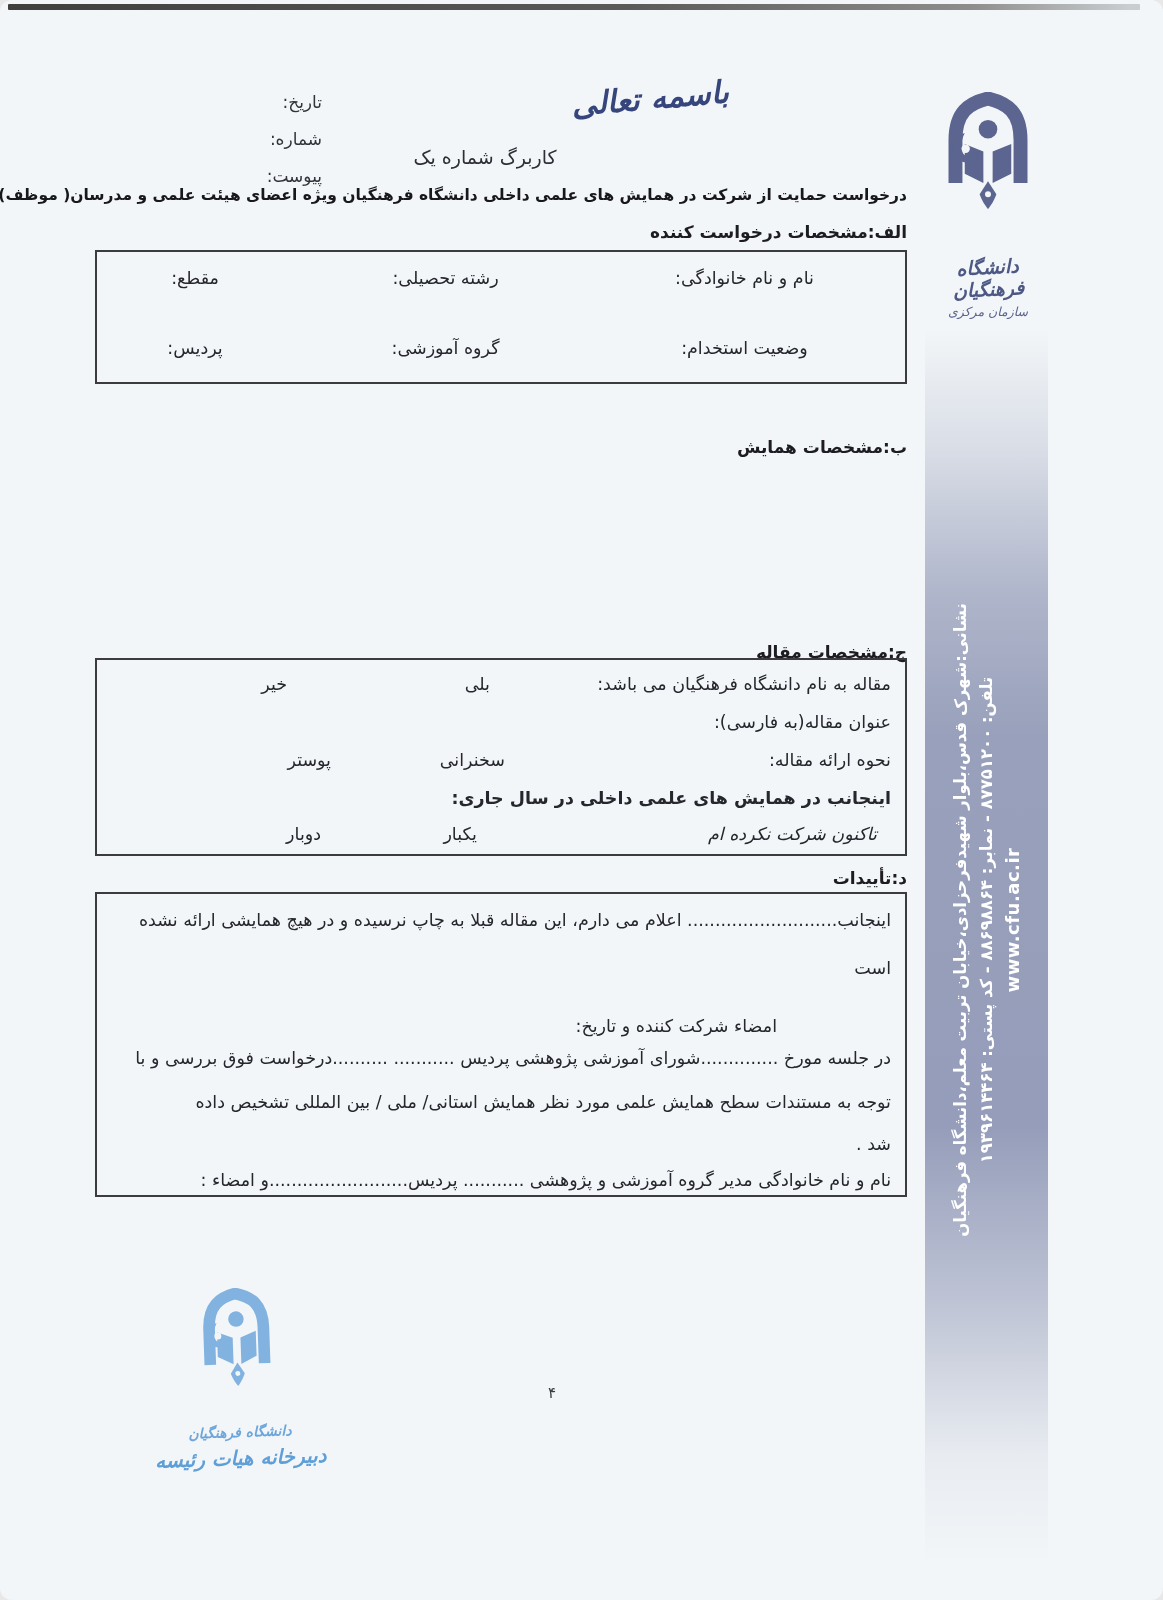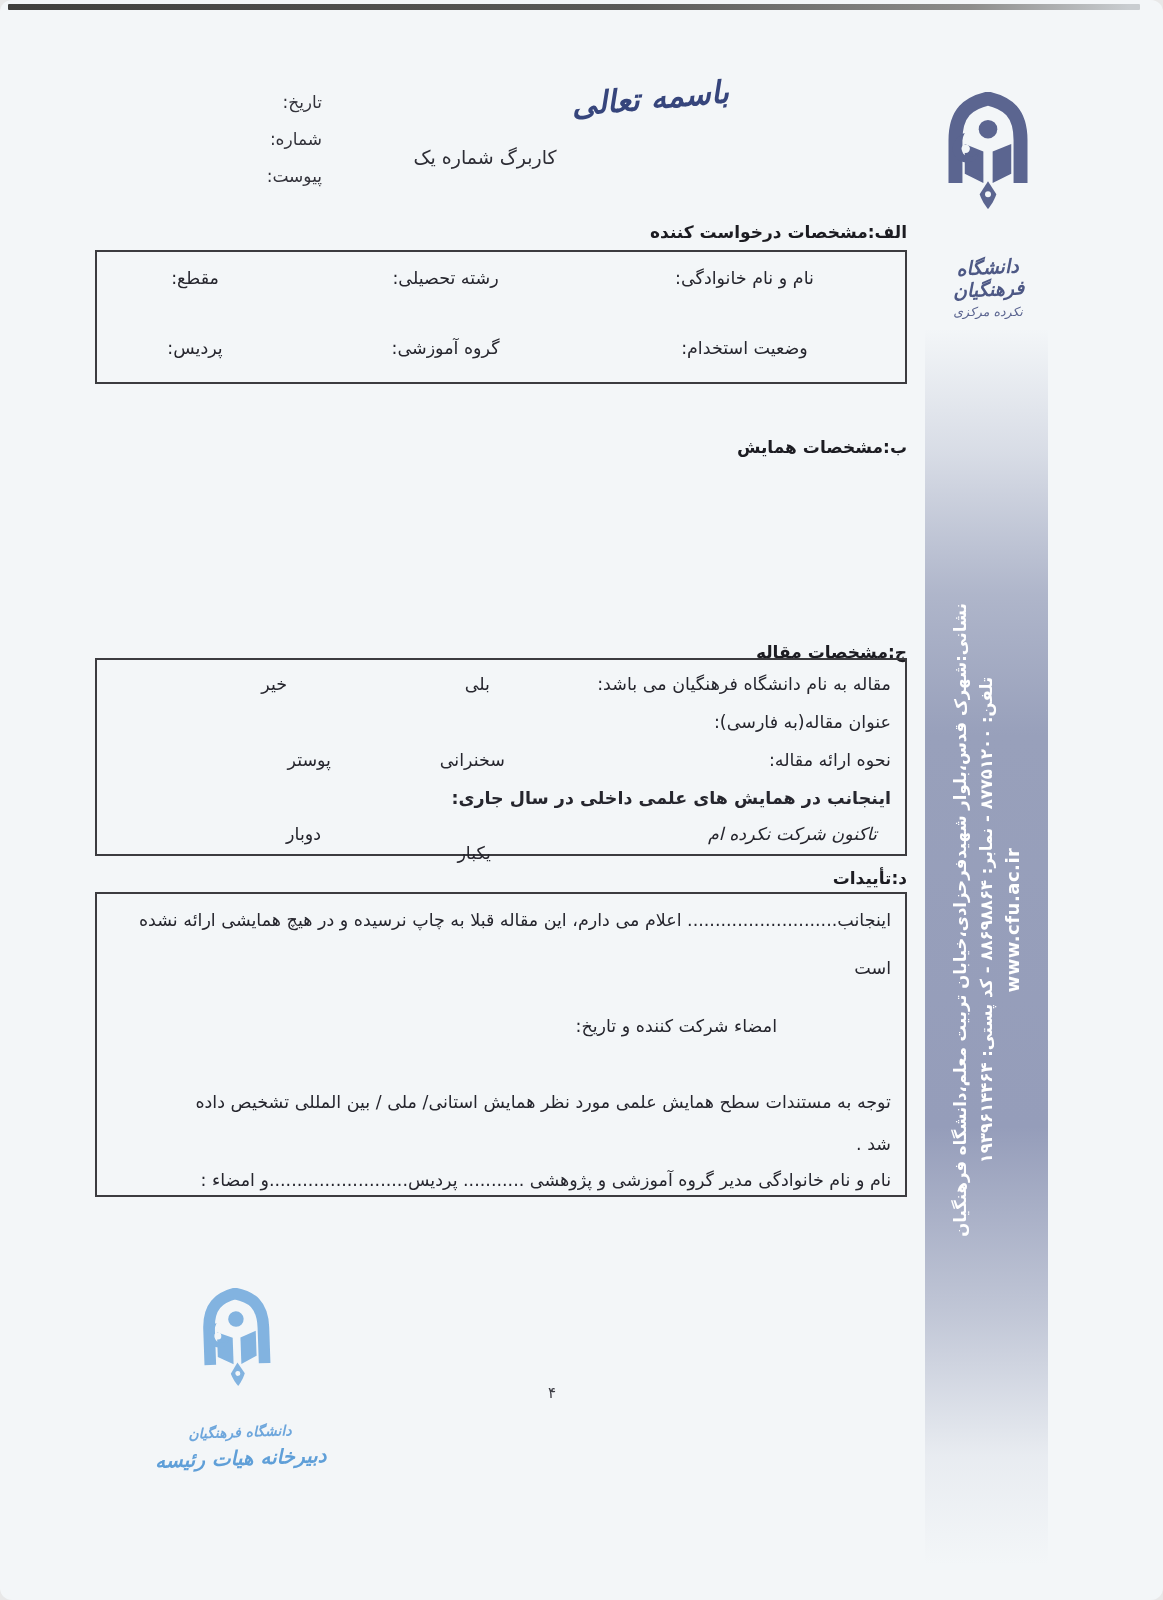--- a/index.html
+++ b/index.html
@@ -88,20 +88,21 @@
   <div class="scanline"></div>
 
   <div class="meta">
     <div class="meta-row">تاریخ:</div>
     <div class="meta-row">شماره:</div>
     <div class="meta-row">پیوست:</div>
   </div>
 
   <div class="bismillah">باسمه تعالی</div>
   <div class="form-no">کاربرگ شماره یک</div>
+  <div class="title">درخواست  حمایت از شرکت در همایش های علمی داخلی دانشگاه فرهنگیان  ویژه اعضای هیئت علمی و مدرسان( موظف)</div>
 
   <div class="sec-h h-a">الف:مشخصات درخواست کننده</div>
   <div class="box box-a">
     <div class="a-row a-row1">
       <span>نام و نام خانوادگی:</span>
       <span>رشته تحصیلی:</span>
       <span>مقطع:</span>
     </div>
     <div class="a-row a-row2">
       <span>وضعیت استخدام:</span>
@@ -116,29 +117,30 @@
   <div class="box box-c">
     <div class="fl" style="right:14px;top:14px;">مقاله به نام دانشگاه فرهنگیان می باشد:</div>
     <div class="fl" style="right:415px;top:14px;">بلی</div>
     <div class="fl" style="right:618px;top:14px;">خیر</div>
     <div class="fl" style="right:14px;top:52px;">عنوان مقاله(به فارسی):</div>
     <div class="fl" style="right:14px;top:90px;">نحوه ارائه مقاله:</div>
     <div class="fl" style="right:400px;top:90px;">سخنرانی</div>
     <div class="fl" style="right:574px;top:90px;">پوستر</div>
     <div class="fl" style="right:14px;top:128px;font-weight:bold;">اینجانب در همایش های علمی داخلی در سال جاری:</div>
     <div class="fl" style="right:28px;top:164px;font-style:italic;">تاکنون شرکت نکرده ام</div>
-    <div class="fl" style="right:414px;top:164px;margin-top:19px;">یکبار</div>
+    <div class="fl" style="right:428px;top:164px;">یکبار</div>
     <div class="fl" style="right:584px;top:164px;">دوبار</div>
   </div>
 
   <div class="sec-h h-d">د:تأییدات</div>
   <div class="box box-d">
     <div class="fl" style="right:14px;top:16px;">اینجانب........................... اعلام می دارم، این مقاله قبلا به چاپ نرسیده و در هیچ همایشی ارائه نشده</div>
     <div class="fl" style="right:14px;top:64px;">است</div>
     <div class="fl" style="right:128px;top:122px;">امضاء شرکت کننده و تاریخ:</div>
+    <div class="fl" style="right:14px;top:154px;">در جلسه مورخ ..............شورای آموزشی پژوهشی پردیس ........... ..........درخواست فوق بررسی و با</div>
     <div class="fl" style="right:14px;top:198px;">توجه به مستندات سطح همایش علمی مورد نظر همایش استانی/  ملی / بین المللی تشخیص داده</div>
     <div class="fl" style="right:14px;top:240px;">شد .</div>
     <div class="fl" style="right:14px;top:276px;">نام و نام خانوادگی مدیر گروه آموزشی و پژوهشی ........... پردیس.........................و امضاء :</div>
   </div>
 
   <div class="band"></div>
   <div class="band-text">
     <div>نشانی:شهرک قدس،بلوار شهیدفرحزادی،خیابان تربیت معلم،دانشگاه فرهنگیان</div>
     <div>تلفن: ۸۷۷۵۱۲۰۰  -  نمابر: ۸۸۶۹۸۸۶۴  -  کد پستی: ۱۹۳۹۶۱۴۴۶۴</div>
     <div class="web">www.cfu.ac.ir</div>
@@ -149,21 +151,21 @@
       <path d="M20,98 L20,52 C20,22 34,12 55,7 C76,12 90,22 90,52 L90,98" fill="none" stroke="currentColor" stroke-width="15"></path>
       <circle cx="55" cy="40" r="10" fill="currentColor"></circle>
       <path d="M30,56 L50,64 L50,98 L30,88 Z" fill="currentColor"></path>
       <path d="M80,56 L60,64 L60,98 L80,88 Z" fill="currentColor"></path>
       <path d="M55,96 L46,110 C49,119 55,126 55,126 C55,126 61,119 64,110 Z" fill="currentColor"></path>
       <circle cx="55" cy="110" r="3.2" fill="#f3f6f8"></circle>
       <path d="M30,44 C18,48 13,62 21,71 C30,80 45,76 45,64 C41,71 32,72 28,66 C24,60 27,50 30,44 Z" fill="currentColor"></path>
       <circle cx="31" cy="61" r="4.5" fill="#f3f6f8"></circle>
     </svg>
     <div class="logo-name">دانشگاه فرهنگیان</div>
-    <div class="logo-org">نکرده مرکزی</div>
+    <div class="logo-org">سازمان مرکزی</div>
   </div>
 
   <div class="stamp">
     <svg width="88" height="132" viewBox="0 0 110 170">
       <path d="M20,98 L20,52 C20,22 34,12 55,7 C76,12 90,22 90,52 L90,98" fill="none" stroke="currentColor" stroke-width="15"></path>
       <circle cx="55" cy="40" r="10" fill="currentColor"></circle>
       <path d="M30,56 L50,64 L50,98 L30,88 Z" fill="currentColor"></path>
       <path d="M80,56 L60,64 L60,98 L80,88 Z" fill="currentColor"></path>
       <path d="M55,96 L46,110 C49,119 55,126 55,126 C55,126 61,119 64,110 Z" fill="currentColor"></path>
       <circle cx="55" cy="110" r="3.2" fill="#f3f6f8"></circle>

